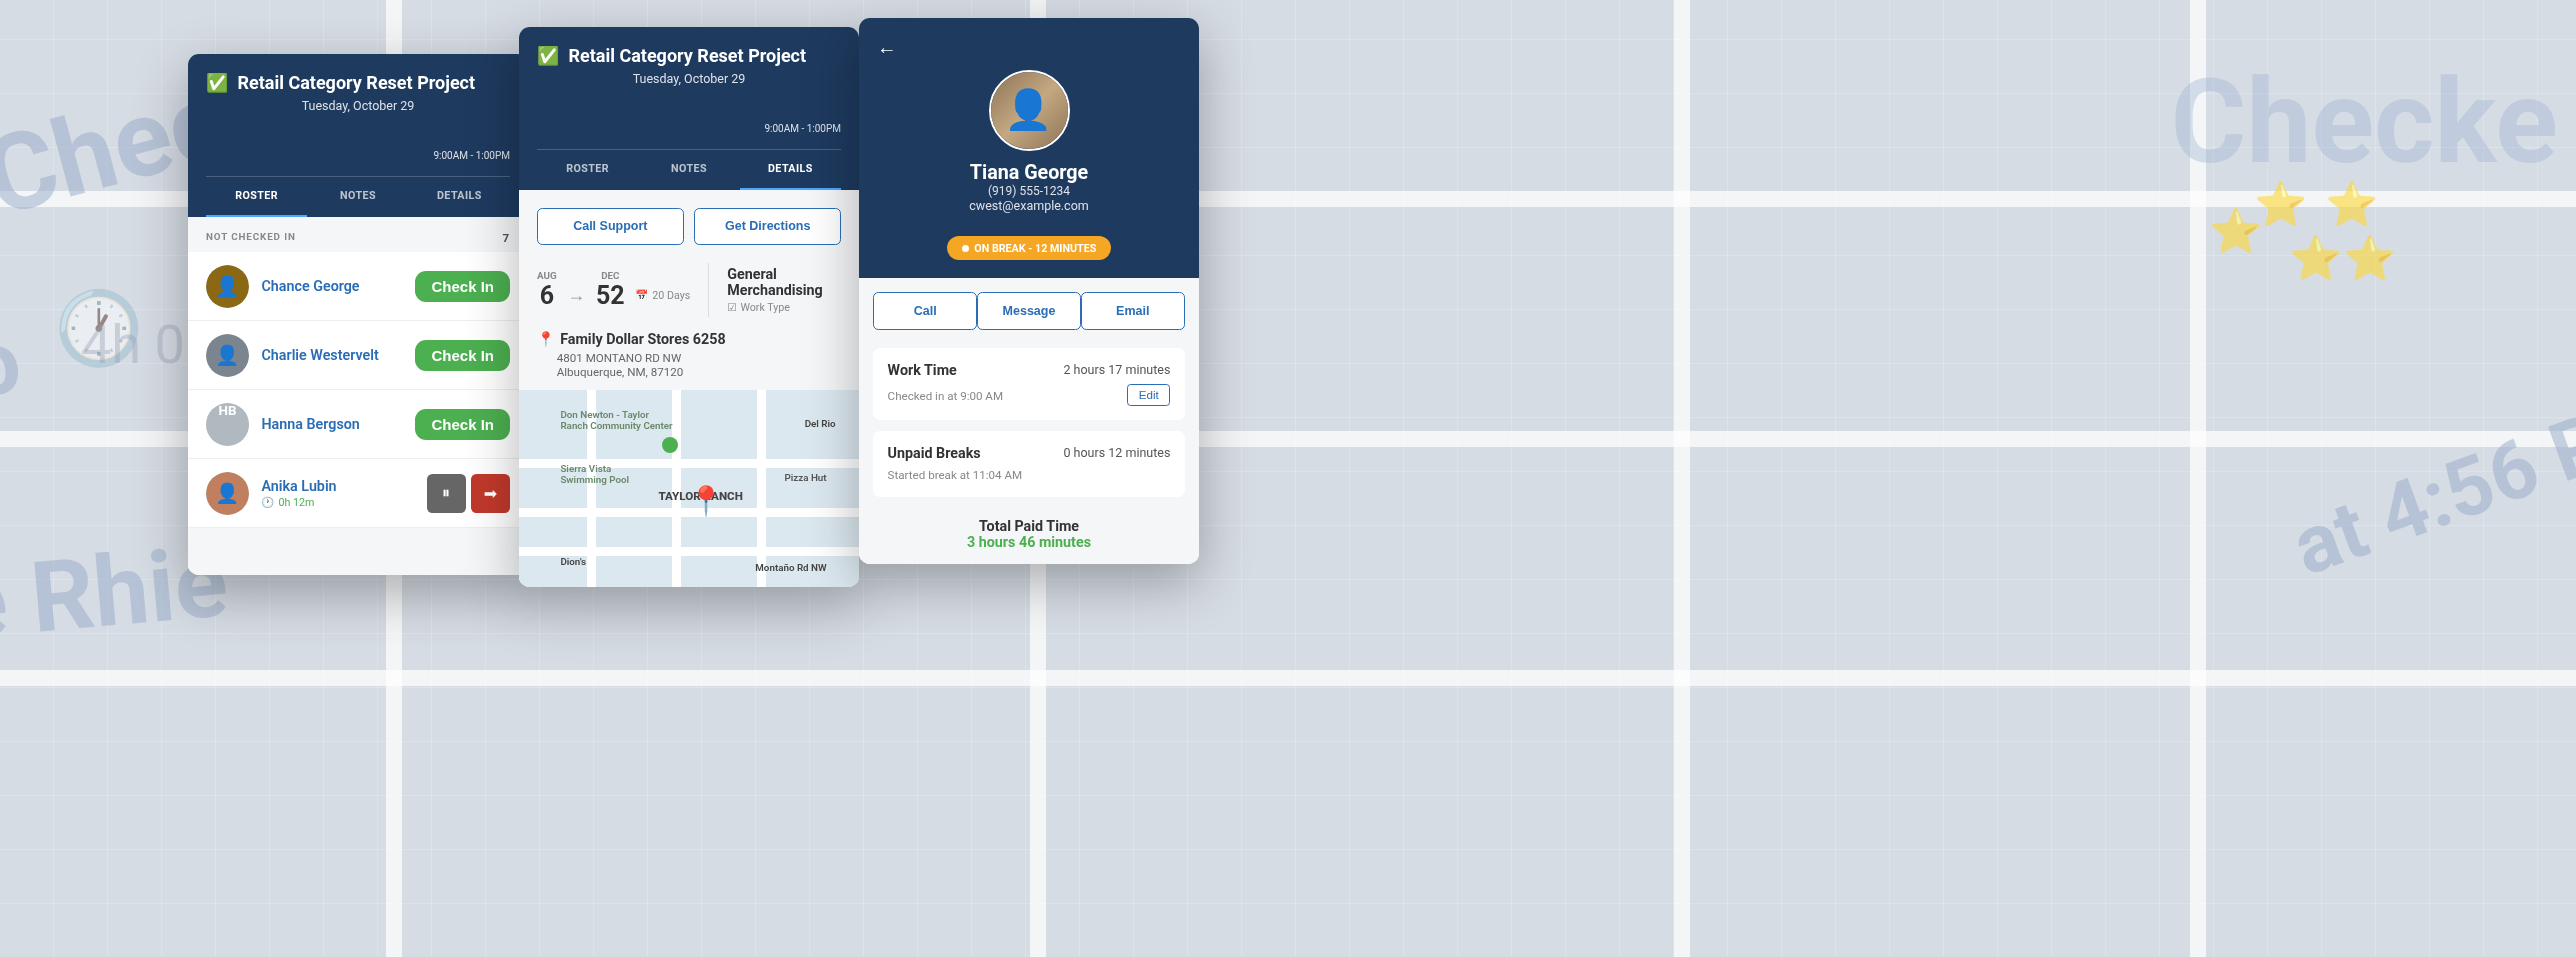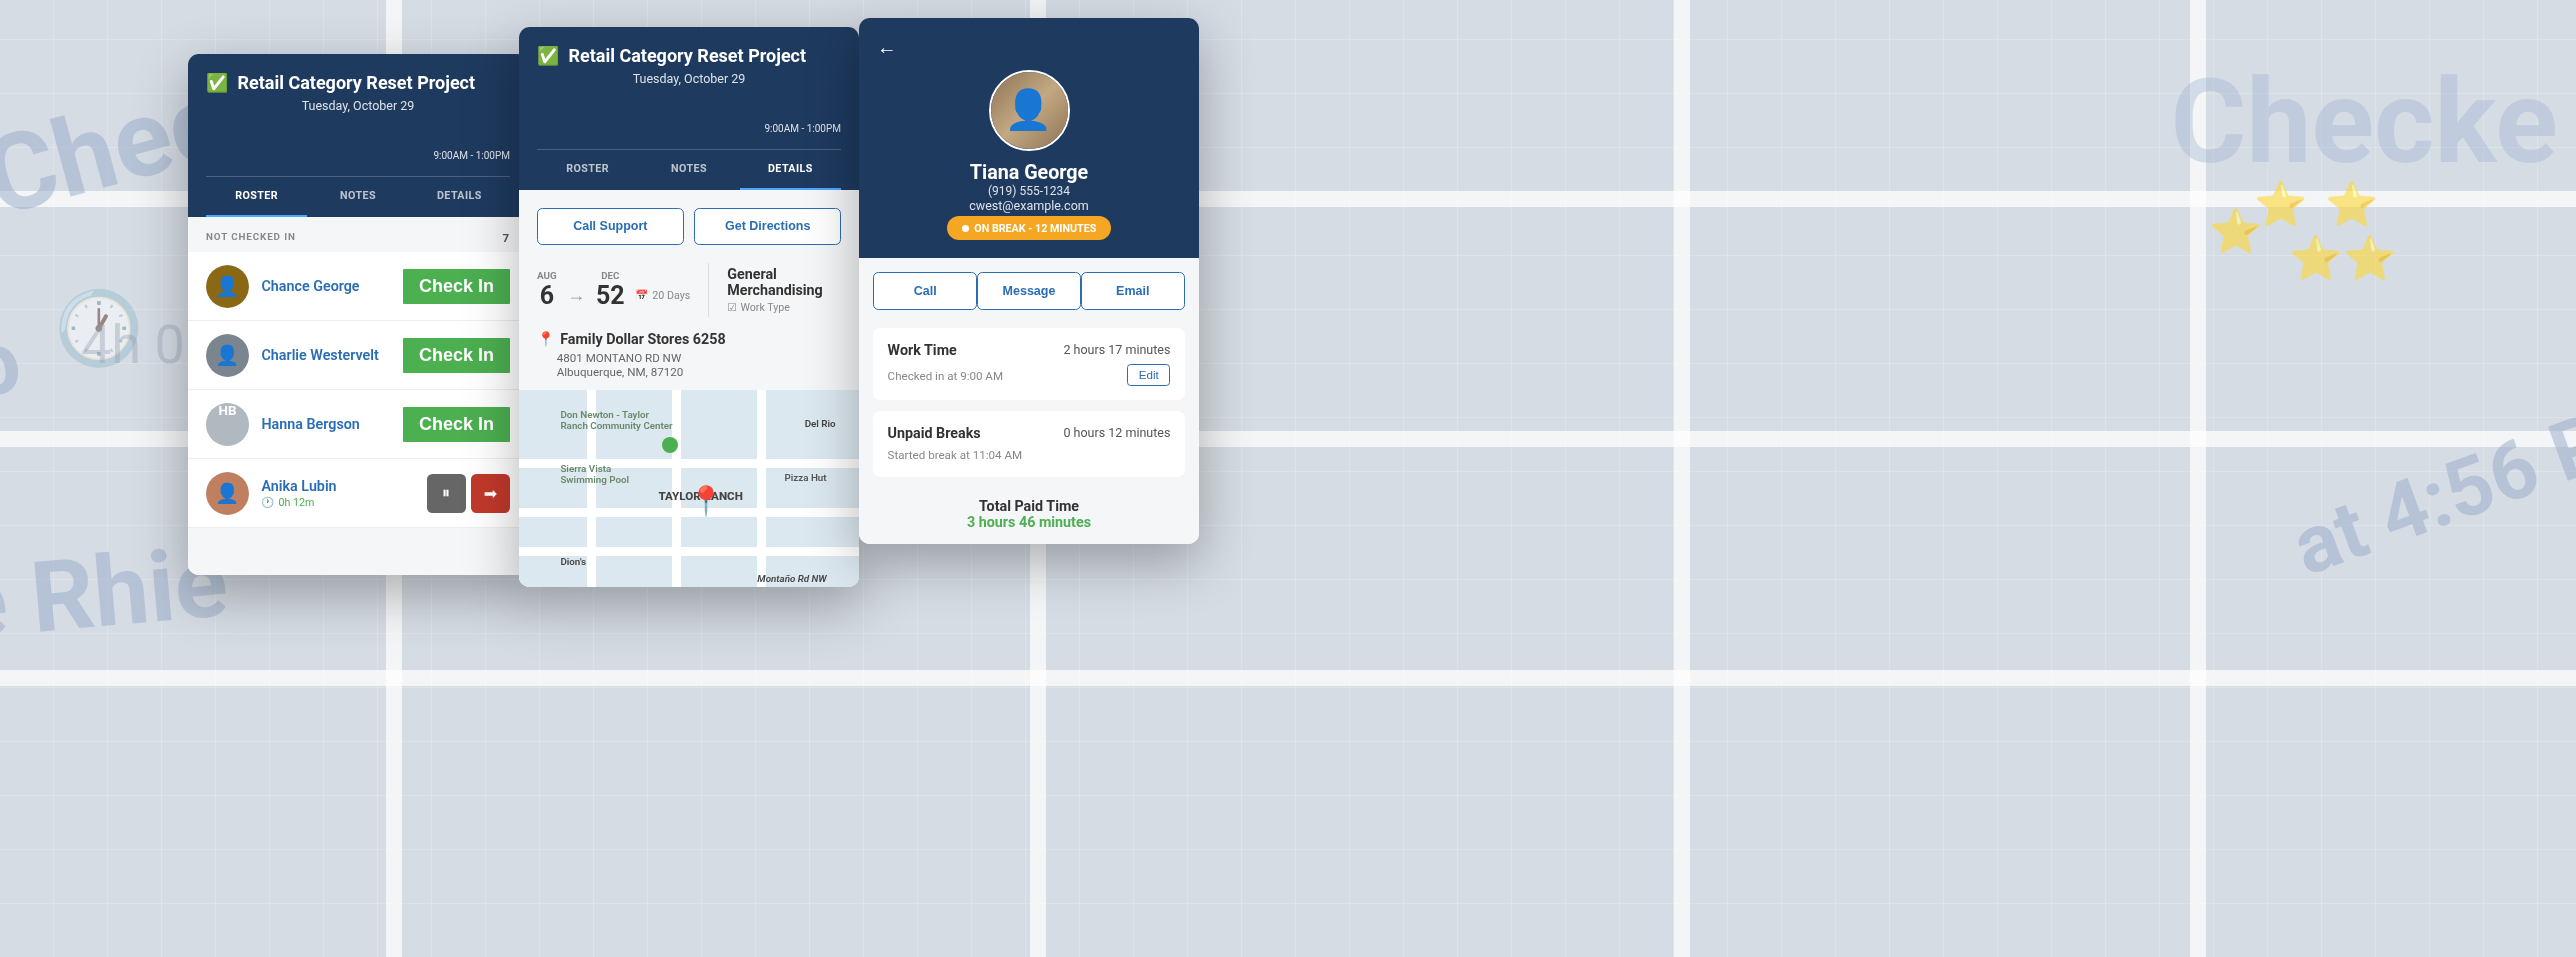--- a/index.html
+++ b/index.html
@@ -190,23 +190,23 @@
       flex: 1;
       font-size: 14.3px;
       font-weight: 600;
       color: #2a6db5;
       text-decoration: none;
     }
     .check-in-btn {
       background: #4caf50;
       color: white;
       border: none;
-      border-radius: 1px;
+      border-radius: 11px;
       padding: 7px 16px;
-      font-size: 18px;
+      font-size: 15px;
       font-weight: 700;
       cursor: pointer;
       white-space: nowrap;
     }
 
     
     .checked-in-section {
       margin-top: 3.6px;
     }
     .roster-item-checkedin {
@@ -456,21 +456,21 @@
     .emp-status-badge {
       background: #f5a623;
       color: white;
       border-radius: 18px;
       padding: 5.4px 14.3px;
       font-size: 10.7px;
       font-weight: 700;
       display: flex;
       align-items: center;
       gap: 5.4px;
-      margin-top: 3px;
+      margin-top: 23px;
     }
     .status-dot {
       width: 7.2px;
       height: 7.2px;
       border-radius: 50%;
       background: white;
     }
 
     
     .emp-body {
@@ -732,21 +732,21 @@
         <div class="map-preview-road-v" style="left: 20%;"></div>
         <div class="map-preview-road-v" style="left: 45%;"></div>
         <div class="map-preview-road-v" style="left: 70%;"></div>
 
         <span class="map-label" style="top:18px; left: 36px; background:transparent; color:#6a8a6a;">Don Newton - Taylor<br>Ranch Community Center</span>
         <span class="map-label" style="top: 72px; left: 36px; background:transparent; color:#6a8a6a;">Sierra Vista<br>Swimming Pool</span>
         <span class="map-label" style="top: 98px; left: 134px; background:transparent; color:#444; font-size:11.6px; font-weight:800;">TAYLOR RANCH</span>
         <span class="map-label" style="top: 27px; right: 18px; background:transparent; color:#444;">Del Rio</span>
         <span class="map-label" style="top: 81px; right: 27px; background:transparent; color:#555;">Pizza Hut</span>
         <span class="map-label" style="bottom: 18px; left: 36px; background:transparent; color:#444;">Dion's</span>
-        <span class="map-label" style="bottom: 1px; right: 27px; background:transparent; color:#444;font-style:italic;">Montaño Rd NW</span>
+        <span class="map-label" style="bottom: 12px; right: 27px; background:transparent; color:#444;">Montaño Rd NW</span>
 
         <span class="map-pin" style="left: 55%; top: 65%;">📍</span>
 
         <div style="position:absolute; top:24%; left:42%; width:16px; height:16px; background:#4caf50; border-radius:50%;"></div>
       </div>
     </div>
   </div>
 </div>
 
 <div class="panel panel-right">

